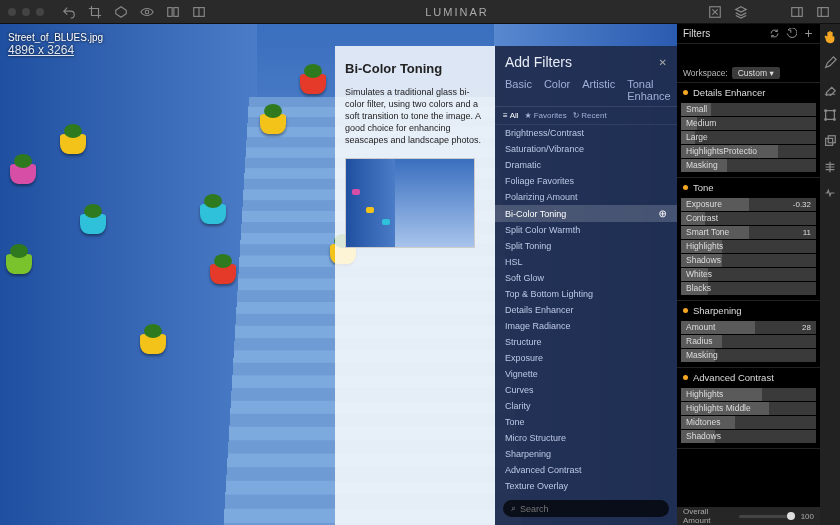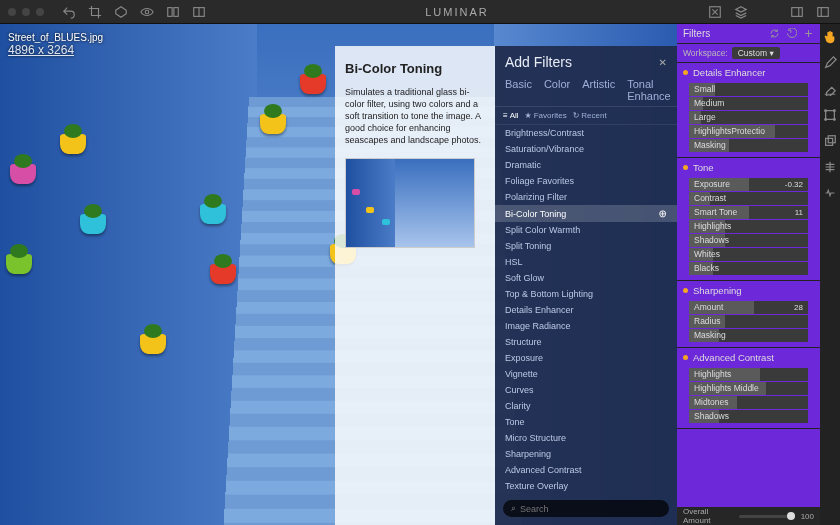--- a/index.html
+++ b/index.html
@@ -44,32 +44,32 @@
 .addfilters .cat-tab { padding: 4px 6px; }
 .addfilters .sub-tabs { display:flex; gap:6px; padding: 4px 8px; font-size:8px; color:#9fb0d8; border-bottom:1px solid rgba(255,255,255,.08); align-items:center; }
 .addfilters .sub-tabs .s { display:flex; align-items:center; gap:2px; }
 .addfilters .sub-tabs .s.active { color:#fff; }
 .addfilters .flist { flex:1; overflow:auto; }
 .addfilters .frow { padding: 3px 10px; font-size: 9px; color:#bcc8e5; display:flex; justify-content:space-between; align-items:center; }
 .addfilters .frow.sel { background: rgba(255,255,255,.18); color:#fff; }
 .addfilters .search { margin:4px 8px 8px; background: rgba(0,0,0,.7); border-radius: 10px; padding:3px 8px; display:flex; align-items:center; gap:4px; }
 .addfilters .search input { background:transparent; border:none; outline:none; color:#ccc; font-size:9px; flex:1; }
 
-.rightpanel { width: 143px; background: #6d28d9; display:flex; flex-direction:column; font-size: 9px; color:#bbb; position:relative; }
+.rightpanel { width: 143px; background: #000000; display:flex; flex-direction:column; font-size: 9px; color:#bbb; position:relative; }
 .rp-head { display:flex; align-items:center; justify-content:space-between; padding:4px 6px; border-bottom:1px solid #222; }
 .rp-head h5 { font-size:10px; font-weight:500; color:#ddd; }
 .rp-head .icons { display:flex; gap:6px; }
 .rp-head .ic { width:11px; height:11px; color:#999; }
-.rp-ws { display:flex; align-items:center; gap:4px; padding:3px 6px; font-size:8.5px; border-bottom:1px solid #222; }
+.rp-ws { display:flex; align-items:center; gap:4px; padding:3px 6px; font-size:8.5px; border-bottom:1px solid #222;margin-top:20px; }
 .rp-ws .sel { background:#3b3b3b; padding:1px 6px; border-radius:2px; color:#ddd; }
 
 .group { border-bottom:1px solid #222; }
 .group-hdr { display:flex; align-items:center; gap:5px; padding:4px 6px; color:#ddd; font-size:9.5px; }
 .group-hdr .dotc { width:5px; height:5px; border-radius:50%; background:#f5a623; }
-.rows { padding: 0 12px 4px; }
+.rows { padding: 0 4px 4px; }
 .row { position:relative; height:13px; margin:1px 0; background:#3a3a3a; }
 .row .fill { position:absolute; left:0; top:0; bottom:0; background:#5a5a5a; }
 .row .lbl { position:absolute; left:5px; top:0; line-height:13px; font-size:8.5px; color:#ddd; }
 .row .val { position:absolute; right:5px; top:0; line-height:13px; font-size:8px; color:#ddd; }
 
 .overall { position:absolute; left:0; right:0; bottom:0; height:18px; background:#262626; display:flex; align-items:center; justify-content:flex-end; padding:0 6px; gap:6px; font-size:8px; color:#aaa; }
 .overall .track { width:60px; height:3px; background:#444; position:relative; border-radius:2px; }
 .overall .track .thumb { position:absolute; right:0; top:-3px; width:8px; height:8px; border-radius:50%; background:#ddd; }
 
 .toolstrip { width:20px; background:#222; display:flex; flex-direction:column; align-items:center; padding-top:6px; gap:12px; }
@@ -228,21 +228,21 @@
           <div class="frow">
             <span>Saturation/Vibrance</span>
           </div>
           <div class="frow">
             <span>Dramatic</span>
           </div>
           <div class="frow">
             <span>Foliage Favorites</span>
           </div>
           <div class="frow">
-            <span>Polarizing Filter</span>
+            <span>Polarizing Amount</span>
           </div>
           <div class="frow sel">
             <span>Bi-Color Toning</span>
             <span style="font-size: 10px;">⊕</span>
           </div>
           <div class="frow">
             <span>Split Color Warmth</span>
           </div>
           <div class="frow">
             <span>Split Toning</span>

